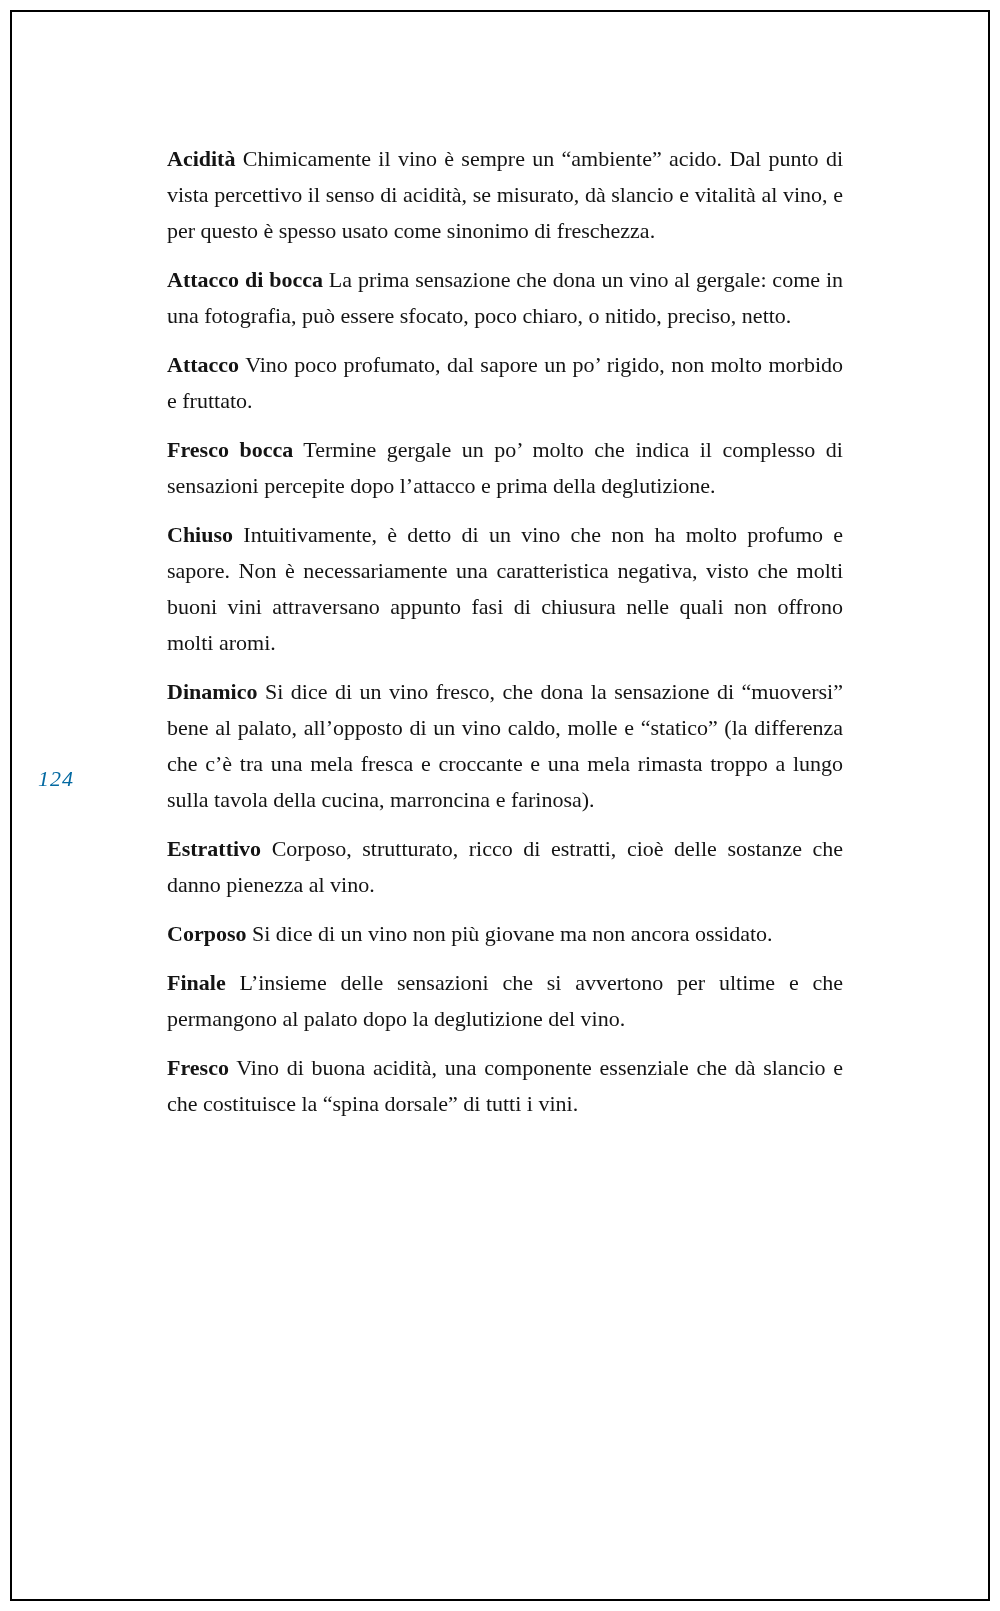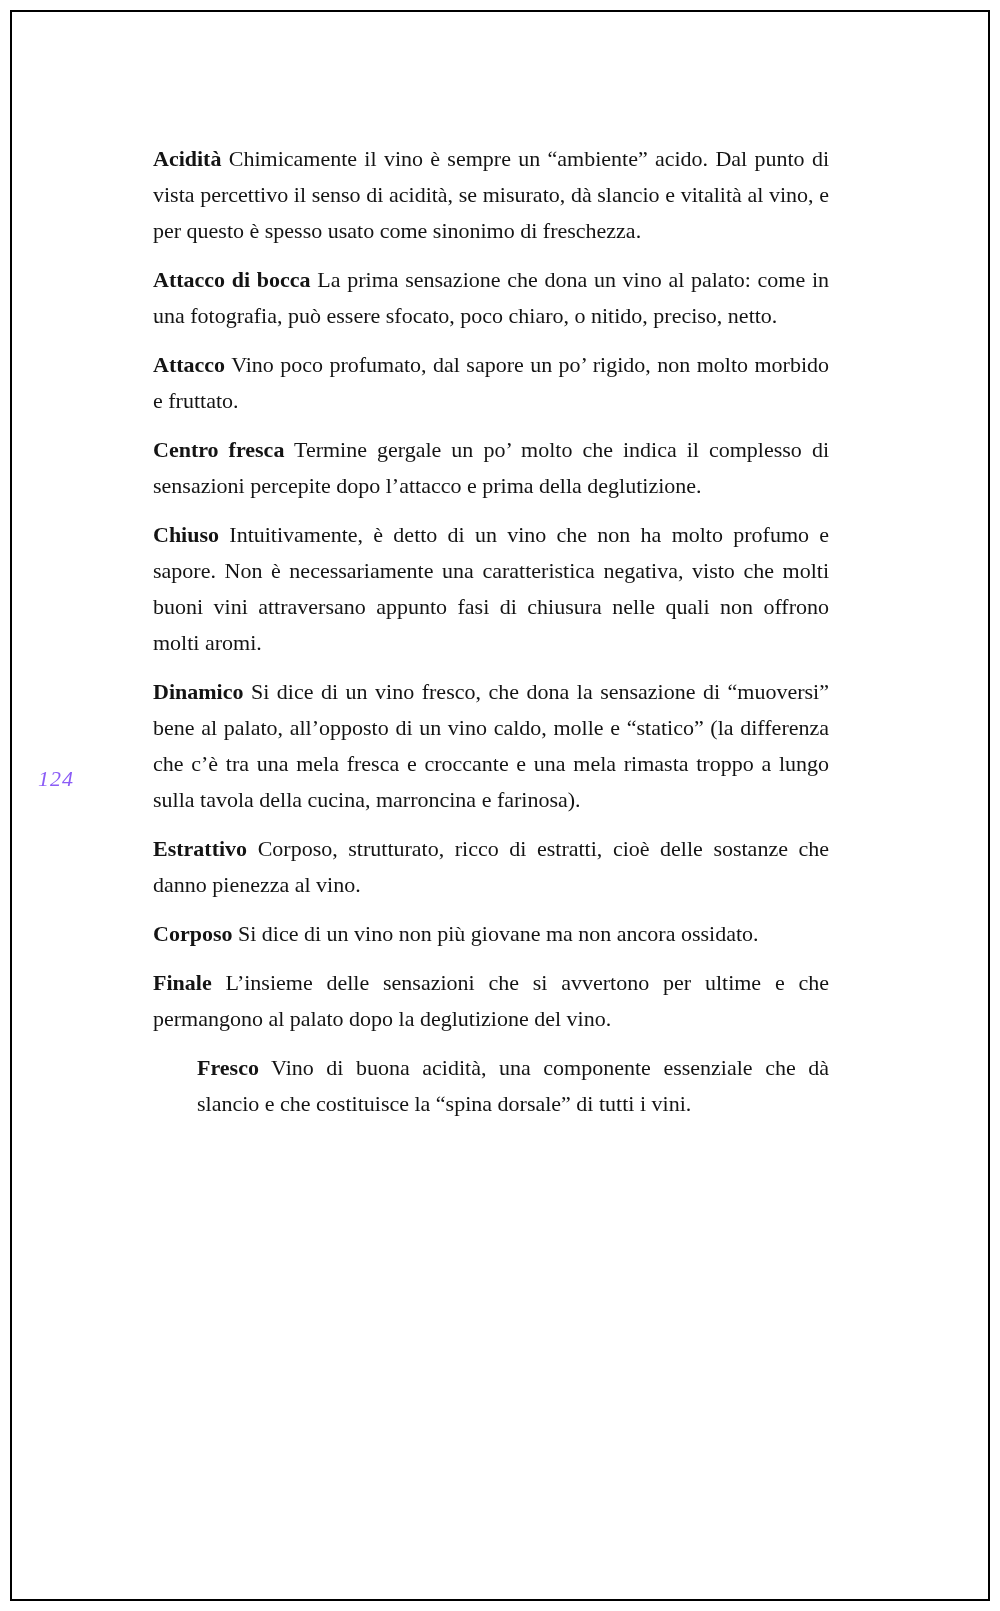--- a/index.html
+++ b/index.html
@@ -24,38 +24,37 @@
     bottom: 10px;
     border: 2px solid #000000;
     pointer-events: none;
   }
   .page-number {
     position: absolute;
     left: 38px;
     top: 766px;
     font-size: 22px;
     font-style: italic;
-    color: #8b5cf6;
+    color: #0369a1;
     letter-spacing: 1px;
   }
   .text-block {
     position: absolute;
-    left: 153px;
+    left: 167px;
     top: 141px;
     width: 676px;
     font-size: 22px;
     line-height: 36px;
     text-align: justify;
   }
   .entry {
     margin: 0 0 13px 0;
   }
   .entry:last-child {
     margin-bottom: 0;
-    margin-left: 44px;
   }
   .term {
     font-weight: bold;
   }
 </style>
 </head>
 <body>
 
 <div class="page">
   <div class="page-border"></div>
@@ -65,31 +64,31 @@
   <div class="text-block">
 
     <p class="entry">
       <span class="term">Acidità</span>
       <span class="definition">Chimicamente il vino è sempre un “ambiente” acido. Dal punto di vista percettivo il senso di acidità, se misurato, dà slancio e vitalità al vino, e per questo è spesso usato come sinonimo di freschezza.</span>
     </p>
 
 
     <p class="entry">
       <span class="term">Attacco di bocca</span>
-      <span class="definition">La prima sensazione che dona un vino al palato: come in una fotografia, può essere sfocato, poco chiaro, o nitido, preciso, netto.</span>
+      <span class="definition">La prima sensazione che dona un vino al gergale: come in una fotografia, può essere sfocato, poco chiaro, o nitido, preciso, netto.</span>
     </p>
 
     <p class="entry">
       <span class="term">Attacco</span>
       <span class="definition">Vino poco profumato, dal sapore un po’ rigido, non molto morbido e fruttato.</span>
     </p>
 
 
     <p class="entry">
-      <span class="term">Centro fresca</span>
+      <span class="term">Fresco bocca</span>
       <span class="definition">Termine gergale un po’ molto che indica il complesso di sensazioni percepite dopo l’attacco e prima della deglutizione.</span>
     </p>
 
     <p class="entry">
       <span class="term">Chiuso</span>
       <span class="definition">Intuitivamente, è detto di un vino che non ha molto profumo e sapore. Non è necessariamente una caratteristica negativa, visto che molti buoni vini attraversano appunto fasi di chiusura nelle quali non offrono molti aromi.</span>
     </p>
 
 
     <p class="entry">

